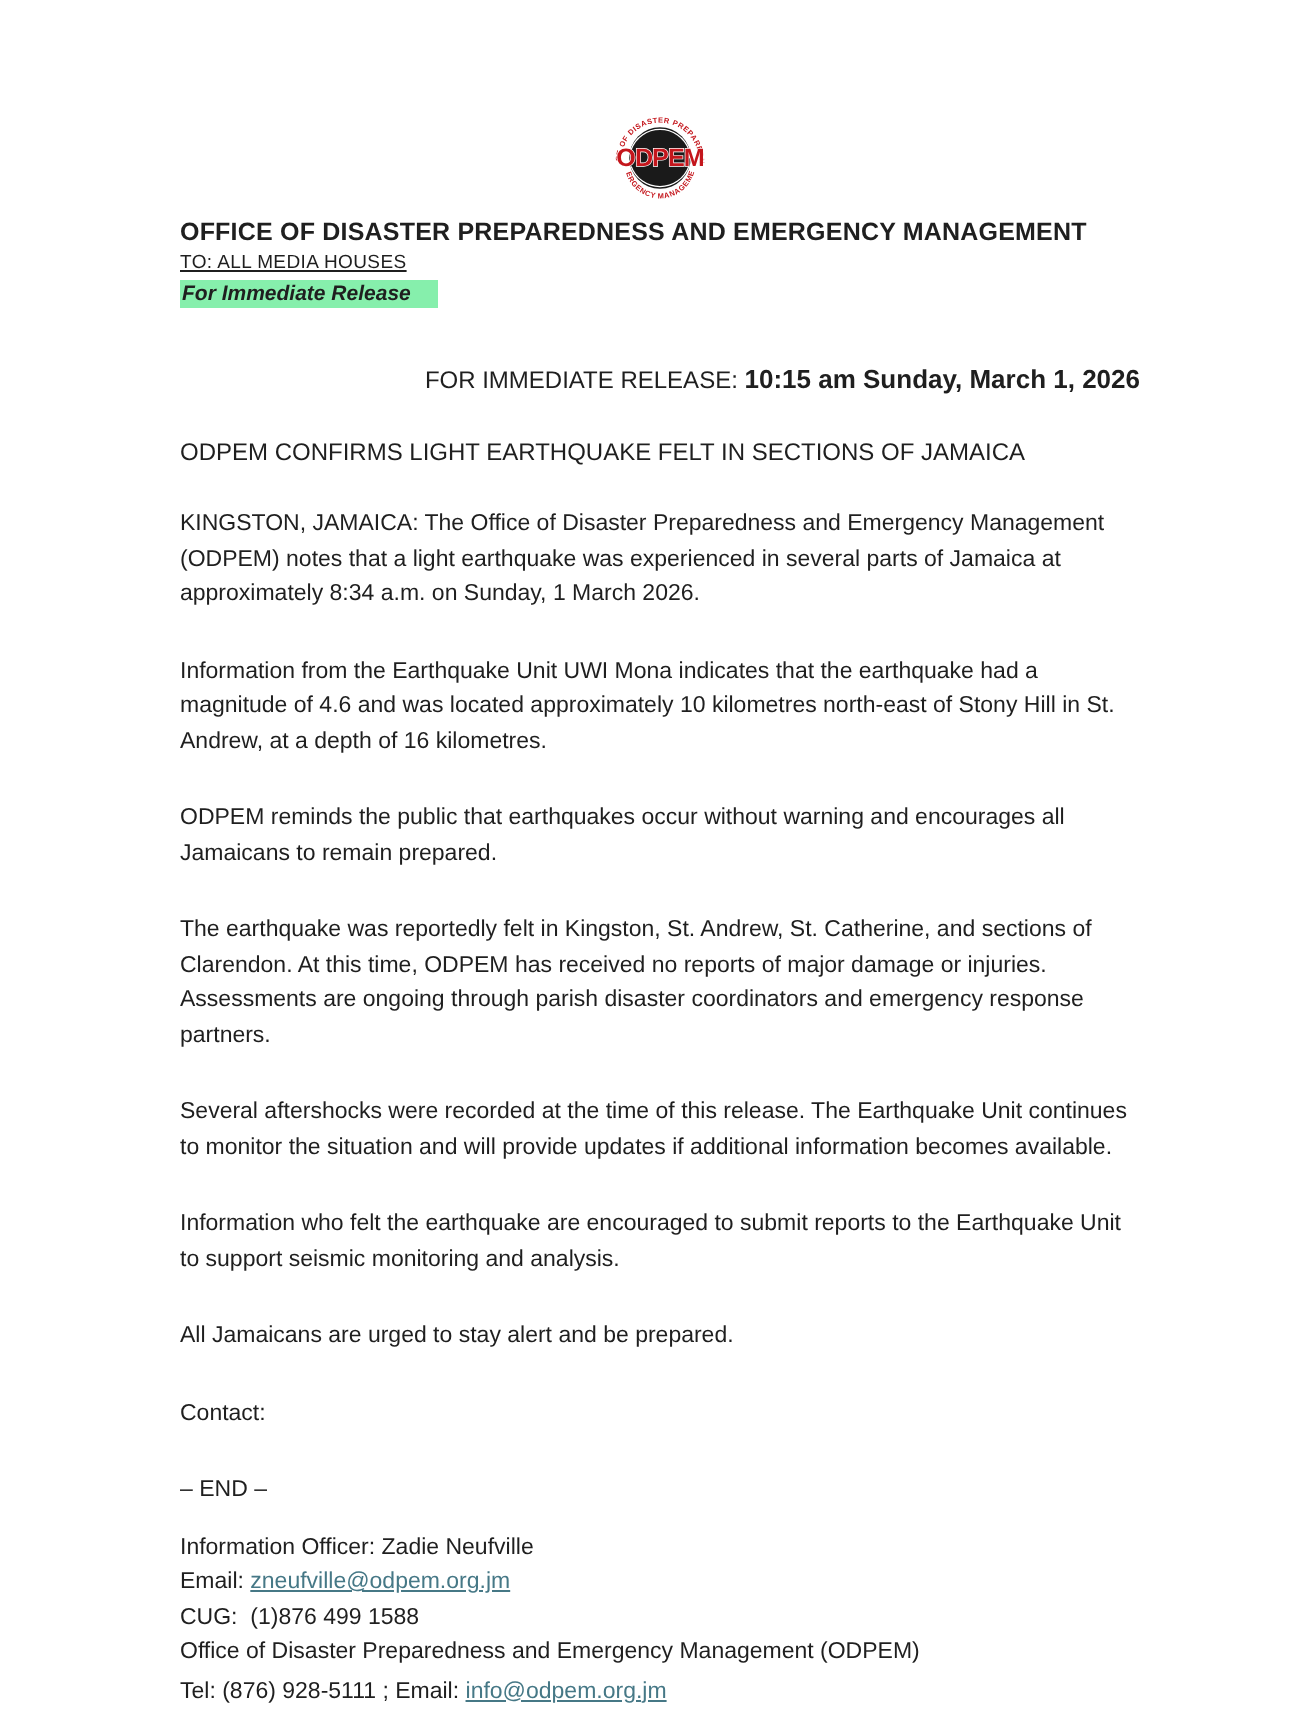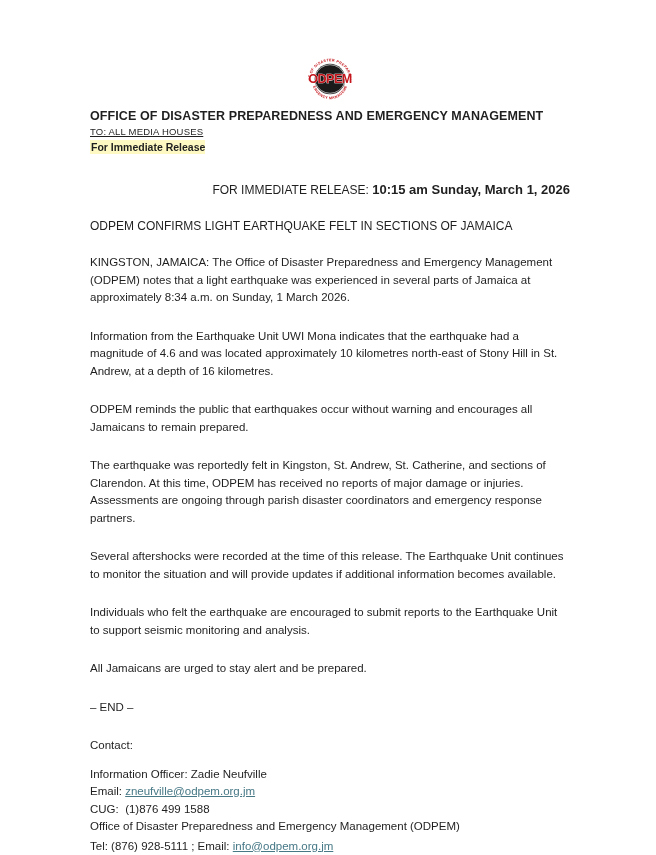--- a/index.html
+++ b/index.html
@@ -27,23 +27,23 @@
     margin-top: 3px;
   }
   .to-line {
     font-size: 9.5px;
     margin-top: 3px;
     letter-spacing: 0.2px;
     text-decoration: underline;
   }
   .release-tag {
     display: inline-block;
-    font-size: 10.5px; font-weight: bold; 
-    background: #fef9c3;
-    padding: 1px 0 1px 1px;
+    font-size: 10.5px; font-weight: bold; font-style: italic;
+    background: #86efac;
+    padding: 1px 14px 1px 1px;
     margin-top: 2px;
   }
   .release-line {
     margin-top: 27px;
     font-size: 12px;
     text-align: right;
   }
   .release-line .dt { font-weight: bold; font-size: 13px; }
   .headline {
     margin-top: 22px;
@@ -98,24 +98,24 @@
   </div>
 
   <div class="headline">ODPEM CONFIRMS LIGHT EARTHQUAKE FELT IN SECTIONS OF JAMAICA</div>
 
   <div class="bodytext">
     <p>KINGSTON, JAMAICA: The Office of Disaster Preparedness and Emergency Management (ODPEM) notes that a light earthquake was experienced in several parts of Jamaica at approximately 8:34 a.m. on Sunday, 1 March 2026.</p>
     <p>Information from the Earthquake Unit UWI Mona indicates that the earthquake had a magnitude of 4.6 and was located approximately 10 kilometres north-east of Stony Hill in St. Andrew, at a depth of 16 kilometres.</p>
     <p>ODPEM reminds the public that earthquakes occur without warning and encourages all Jamaicans to remain prepared.</p>
     <p>The earthquake was reportedly felt in Kingston, St. Andrew, St. Catherine, and sections of Clarendon. At this time, ODPEM has received no reports of major damage or injuries. Assessments are ongoing through parish disaster coordinators and emergency response partners.</p>
     <p>Several aftershocks were recorded at the time of this release. The Earthquake Unit continues to monitor the situation and will provide updates if additional information becomes available.</p>
-    <p>Individuals who felt the earthquake are encouraged to submit reports to the Earthquake Unit to support seismic monitoring and analysis.</p>
+    <p>Information who felt the earthquake are encouraged to submit reports to the Earthquake Unit to support seismic monitoring and analysis.</p>
     <p>All Jamaicans are urged to stay alert and be prepared.</p>
+    <p>Contact:</p>
     <p>– END –</p>
-    <p>Contact:</p>
 
     <div class="contact-block">
       <div class="cline">Information Officer: Zadie Neufville</div>
       <div class="cline"><span>Email: </span><a class="doclink">zneufville@odpem.org.jm</a></div>
       <div class="cline">CUG:  (1)876 499 1588</div>
     </div>
 
     <div class="footer-org">Office of Disaster Preparedness and Emergency Management (ODPEM)</div>
     <div class="footer-tel"><span>Tel: (876) 928-5111 ; Email: </span><a class="doclink">info@odpem.org.jm</a></div>
   </div>

